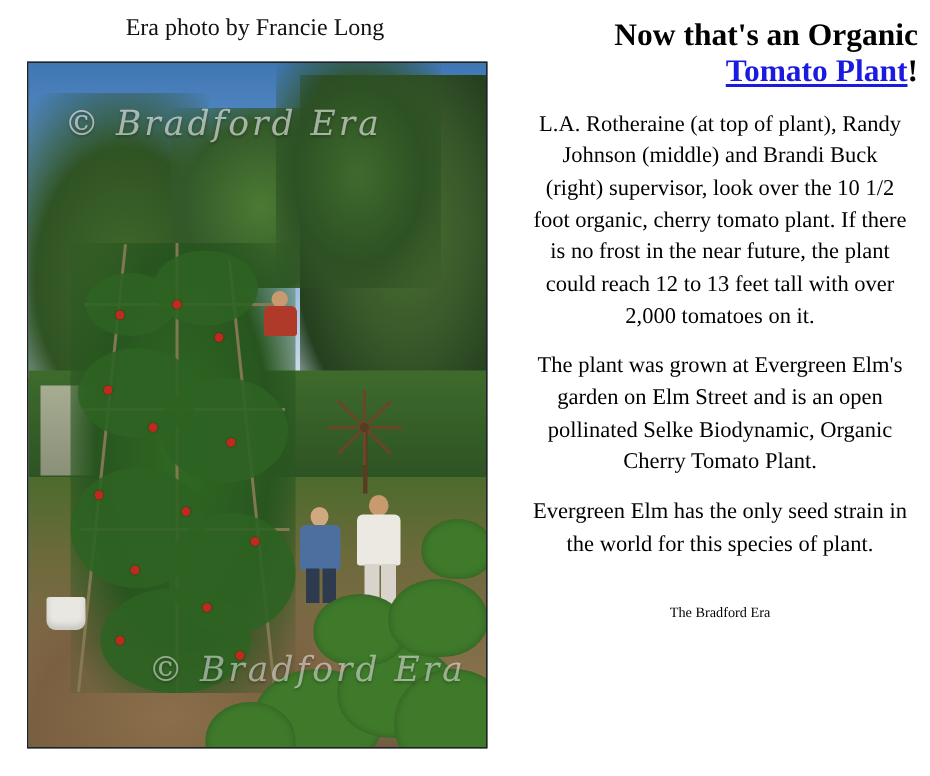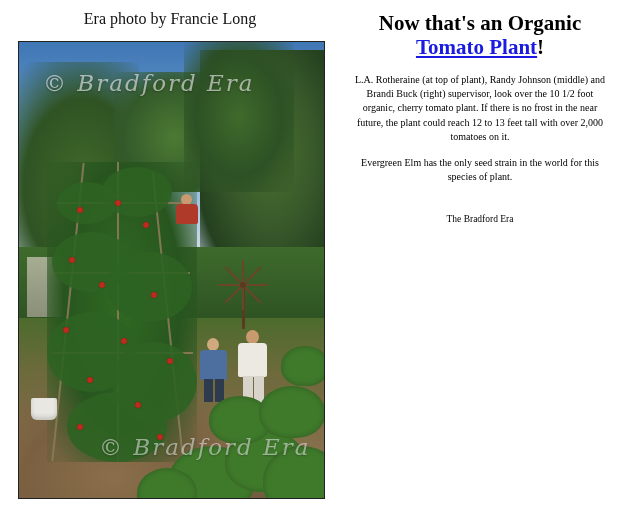--- a/index.html
+++ b/index.html
@@ -237,33 +237,33 @@
   .right-col {
     position: absolute;
     left: 340px;
     top: 0;
     width: 280px;
     height: 517px;
     padding: 0 8px;
     box-sizing: border-box;
   }
   .headline {
-    text-align: center;
+    text-align: right;
     font-weight: bold;
     font-size: 21px;
     line-height: 1.12;
     margin-top: 12px;
     font-family: "Liberation Serif", serif;
   }
   .headline .link {
     color: #1a1ae0;
   }
   .body-text {
     margin-top: 14px;
-    font-size: 10px;
+    font-size: 15px;
     line-height: 1.42;
     text-align: center;
     font-family: "Liberation Serif", serif;
   }
   .body-text p {
     margin: 0 0 12px 0;
     padding: 0 6px;
   }
   .signature {
     margin-top: 30px;
@@ -373,19 +373,20 @@
 
   <div class="right-col">
 
     <div class="headline">
       <span>Now that's an Organic</span><br>
       <a href="#" class="link">Tomato Plant</a><span>!</span>
     </div>
 
     <div class="body-text">
       <p>L.A. Rotheraine (at top of plant), Randy Johnson (middle) and Brandi Buck (right) supervisor, look over  the 10 1/2 foot organic, cherry tomato plant. If there is no frost in the near future, the plant could reach 12 to 13 feet tall with over 2,000 tomatoes on it.</p>
+      <p>The plant was grown at Evergreen Elm's garden on Elm Street and is an open pollinated Selke Biodynamic, Organic Cherry Tomato Plant.</p>
       <p>Evergreen Elm has the only seed strain in the world for this species of plant.</p>
     </div>
 
     <div class="signature">The Bradford Era</div>
   </div>
 
 </div>
 
 </body></html>

